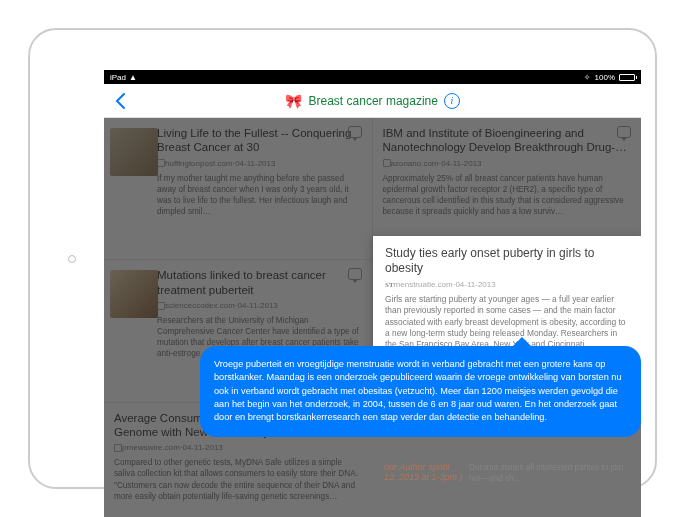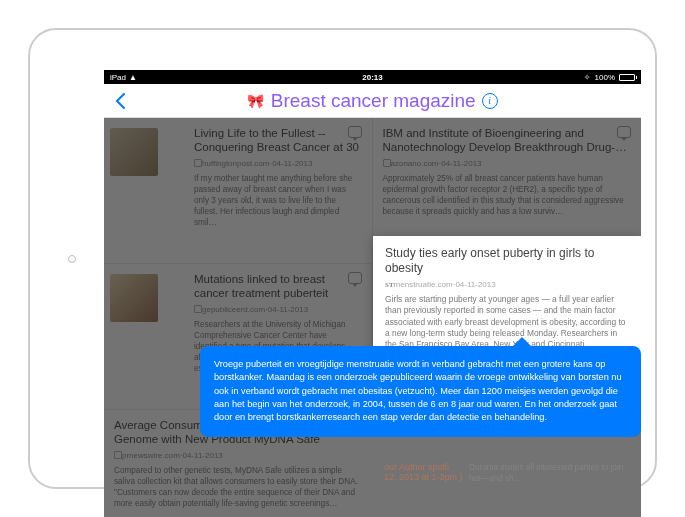--- a/index.html
+++ b/index.html
@@ -97,22 +97,22 @@
     display: flex;
     align-items: center;
     justify-content: center;
     gap: 6px;
   }
   .ribbon-icon {
     color: #e91e63;
     font-size: 14px;
   }
   .nav-title {
-    color: #8b5cf6;
-    font-size: 19px;
+    color: #15803d;
+    font-size: 12px;
     font-weight: 300;
   }
   .info-icon {
     width: 16px; height: 16px;
     border: 1.3px solid #007aff;
     border-radius: 50%;
     color: #007aff;
     font-size: 10px;
     display: flex; align-items: center; justify-content: center;
     font-style: italic;
@@ -136,21 +136,21 @@
     background: rgba(0,0,0,0.55);
     pointer-events: none;
   }
   .card {
     width: 50%;
     padding: 8px 10px 10px 10px;
     border-bottom: 1px solid #eee;
     position: relative;
   }
   .card.left { border-right: 1px solid #eee; }
-  .card.with-thumb { padding-left: 90px; }
+  .card.with-thumb { padding-left: 53px; }
   .thumb {
     position: absolute;
     left: 6px; top: 10px;
     width: 48px; height: 48px;
     background: #b0a890;
     border-radius: 2px;
   }
   .thumb.t1 { background: linear-gradient(135deg,#d8c9b0,#9e8d70); }
   .thumb.t2 { background: linear-gradient(135deg,#e8d8b8,#a08060); }
   .card-title {
@@ -236,40 +236,41 @@
   .tooltip {
     position: absolute;
     top: 228px;
     left: 96px;
     right: 0;
     background: #007aff;
     color: #fff;
     font-size: 9.2px;
     line-height: 1.45;
     padding: 12px 14px;
-    border-radius: 8px;
+    border-radius: 16px;
     z-index: 6;
   }
   .tooltip::before {
     content: '';
     position: absolute;
     top: -9px;
     right: 110px;
     width: 0; height: 0;
     border-left: 9px solid transparent;
     border-right: 9px solid transparent;
     border-bottom: 9px solid #007aff;
   }
   .ombigram {
     position: absolute;
     top: 344px;
     left: 280px;
     font-size: 9px;
     color: rgba(255,120,60,0.45);
     z-index: 2;
+    font-style: italic;
   }
   .excerpt-right-fragment {
     position: absolute;
     top: 344px;
     left: 365px;
     right: 10px;
     font-size: 8.2px;
     color: rgba(150,150,150,0.5);
     z-index: 2;
     line-height: 1.35;
@@ -284,21 +285,20 @@
     <div class="square"></div>
   </div>
 
   <div class="screen">
 
     <div class="status-bar">
       <div class="status-left">
         <span>iPad</span>
         <span class="wifi">▲</span>
       </div>
-      <div class="status-center">20:13</div>
       <div class="status-right">
         <span>✧</span>
         <span>100%</span>
         <span class="battery"><span class="fill"></span></span>
       </div>
     </div>
 
     <div class="nav-bar">
       <div class="back-chevron">
         <svg width="12" height="18" viewBox="0 0 12 18">
@@ -340,21 +340,21 @@
           </div>
           <div class="card-excerpt">Approximately 25% of all breast cancer patients have human epidermal growth factor receptor 2 (HER2), a specific type of cancerous cell identified in this study that is considered aggressive because it spreads quickly and has a low surviv…</div>
         </div>
 
         <div class="card left with-thumb">
           <div class="thumb t2"></div>
           <div class="speech-icon"></div>
           <div class="card-title">Mutations linked to breast cancer treatment puberteit</div>
           <div class="card-meta">
             <span class="meta-icon"></span>
-            <span>gepubliceerd.com</span>
+            <span>scienceccodex.com</span>
             <span>·</span>
             <span>04-11-2013</span>
           </div>
           <div class="card-excerpt">Researchers at the University of Michigan Comprehensive Cancer Center have identified a type of mutation that develops after breast cancer patients take anti-estroge…</div>
         </div>
 
         <div class="card" style="min-height:110px"></div>
 
         <div class="card full" style="padding-right:280px; min-height:140px;">
           <div class="card-title">Average Consumer Can Now Store Entire Genome with New Product MyDNA Safe</div>

